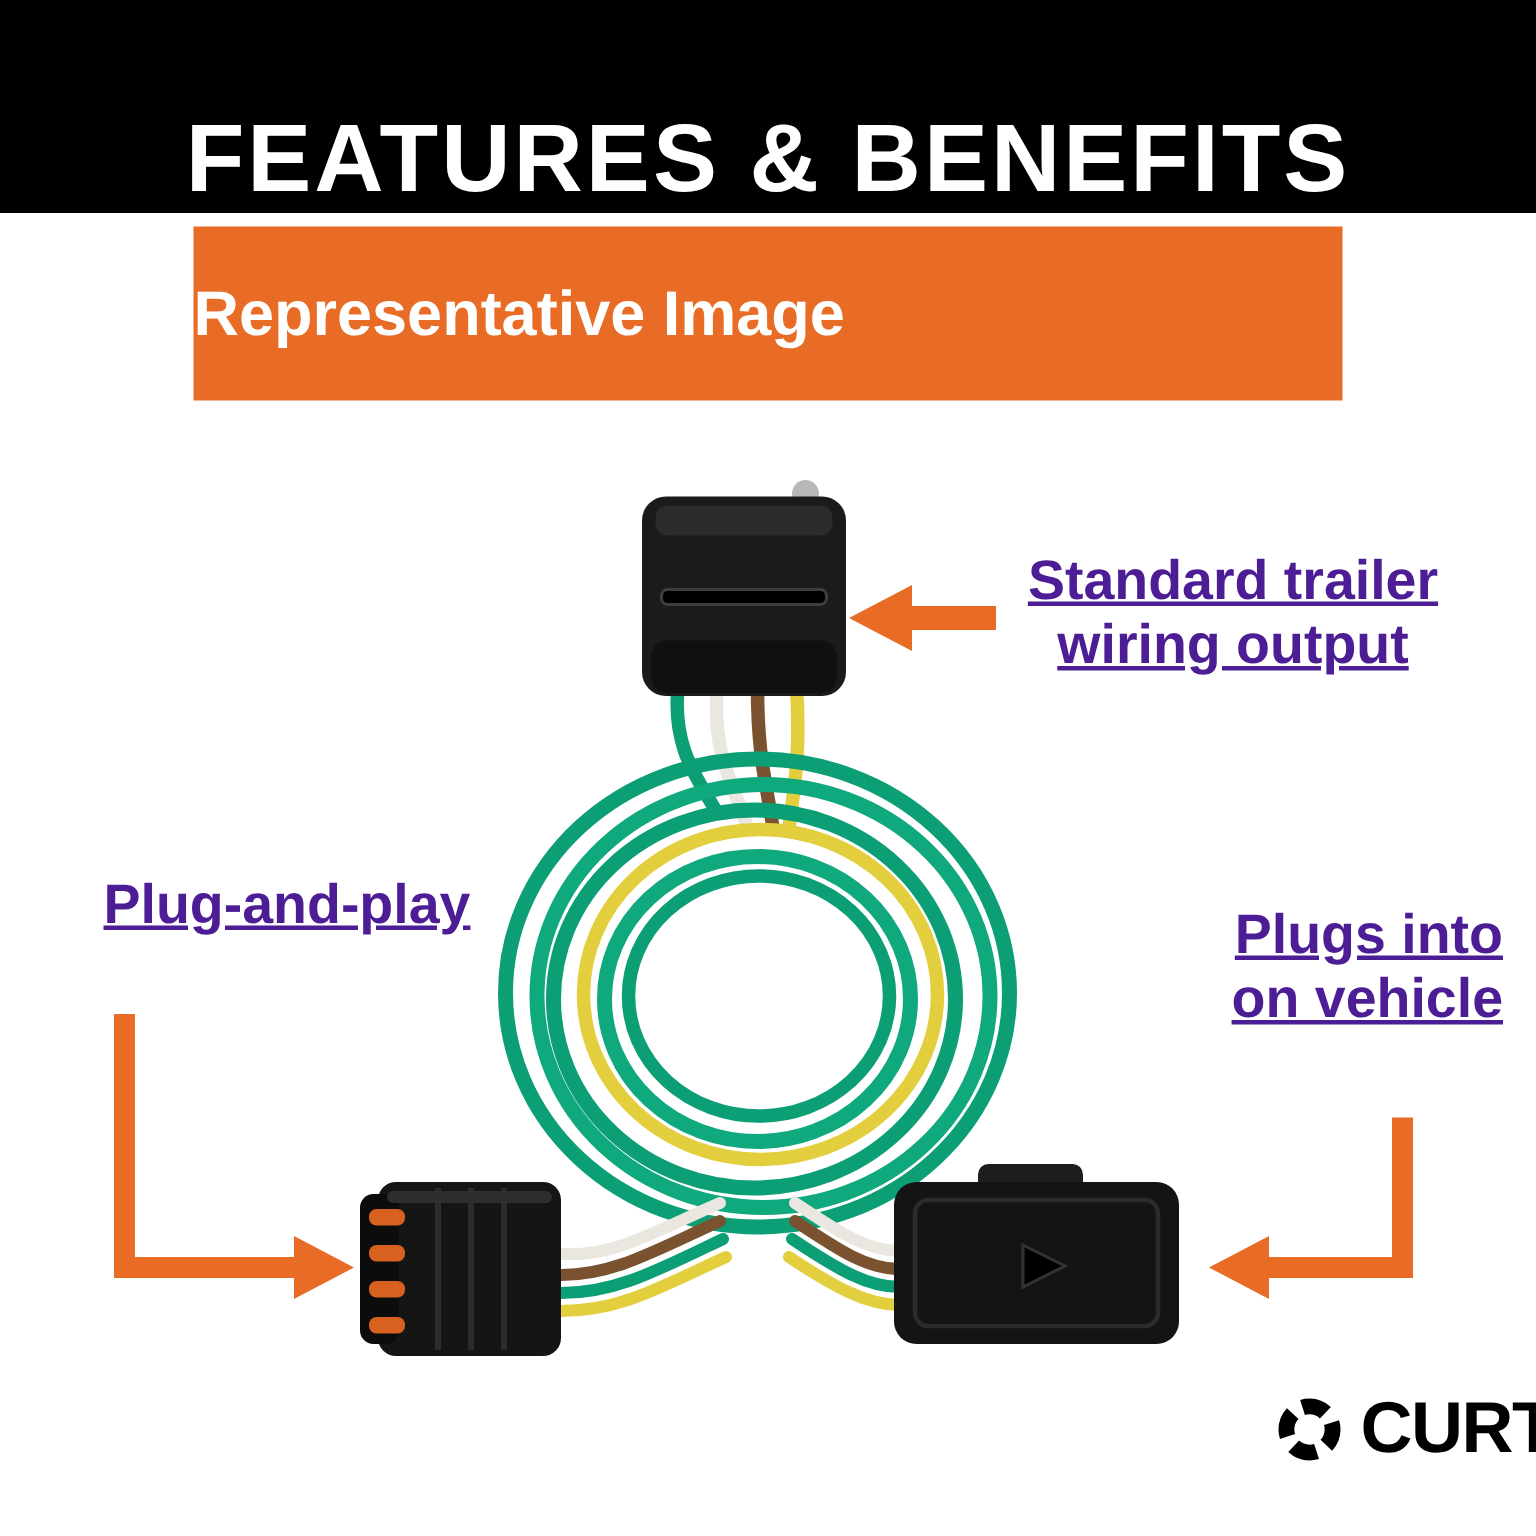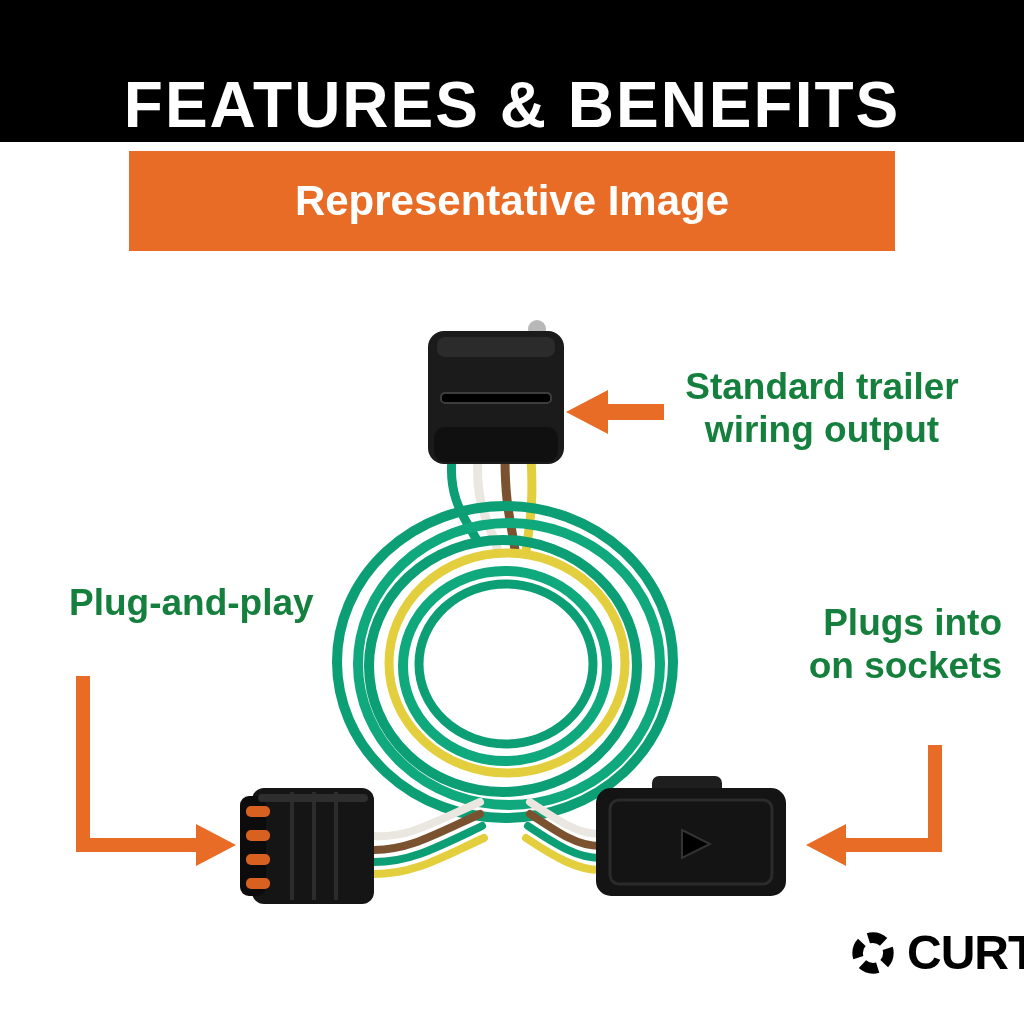--- a/index.html
+++ b/index.html
@@ -8,27 +8,27 @@
     background:#ffffff;font-family:"Liberation Sans", sans-serif;
   }
   .header{
     position:absolute;top:0;left:0;width:1024px;height:142px;
     background:#000000;display:flex;align-items:flex-end;justify-content:center;
   }
   .header-title{
     color:#ffffff;font-size:64px;font-weight:bold;letter-spacing:2px;white-space:nowrap;
   }
   .banner{
-    position:absolute;top:151px;left:129px;width:766px;height:100px;
-    background:#e86c25;display:flex;align-items:center;justify-content:center;
+    position:absolute;top:151px;left:129px;width:766px;height:116px;
+    background:#e86c25;display:flex;align-items:center;
   }
   .banner-label{color:#ffffff;font-size:42px;font-weight:bold;white-space:nowrap;}
   .photo,.arrows{position:absolute;top:0;left:0;}
   .callout{
-    position:absolute;color:#15803d;font-weight:bold;font-size:37px;line-height:1.16;
+    position:absolute;color:#4c1d95;font-weight:bold;font-size:37px;line-height:1.16;text-decoration:underline;
   }
   .callout div{white-space:nowrap;}
   .callout-output{top:366px;left:652px;width:340px;text-align:center;}
   .callout-plug{top:582px;left:69px;width:290px;text-align:left;}
   .callout-sockets{top:602px;left:652px;width:350px;text-align:right;}
   .brand{
     position:absolute;top:925px;left:848px;display:flex;align-items:center;gap:9px;
   }
   .brand-name{font-size:48px;font-weight:bold;color:#000;letter-spacing:-1px;}
 </style>
@@ -115,21 +115,21 @@
   <div>Standard trailer</div>
   <div>wiring output</div>
 </div>
 
 <div class="callout callout-plug">
   <div>Plug-and-play</div>
 </div>
 
 <div class="callout callout-sockets">
   <div>Plugs into</div>
-  <div>on sockets</div>
+  <div>on vehicle</div>
 </div>
 
 <div class="brand">
   <svg width="50" height="50" viewBox="0 0 52 52" aria-hidden="true">
     <circle cx="26" cy="26" r="16" fill="none" stroke="#000" stroke-width="11" stroke-dasharray="17 8" stroke-dashoffset="5"></circle>
   </svg>
   <span class="brand-name">CURT</span>
 
 </div>
 

